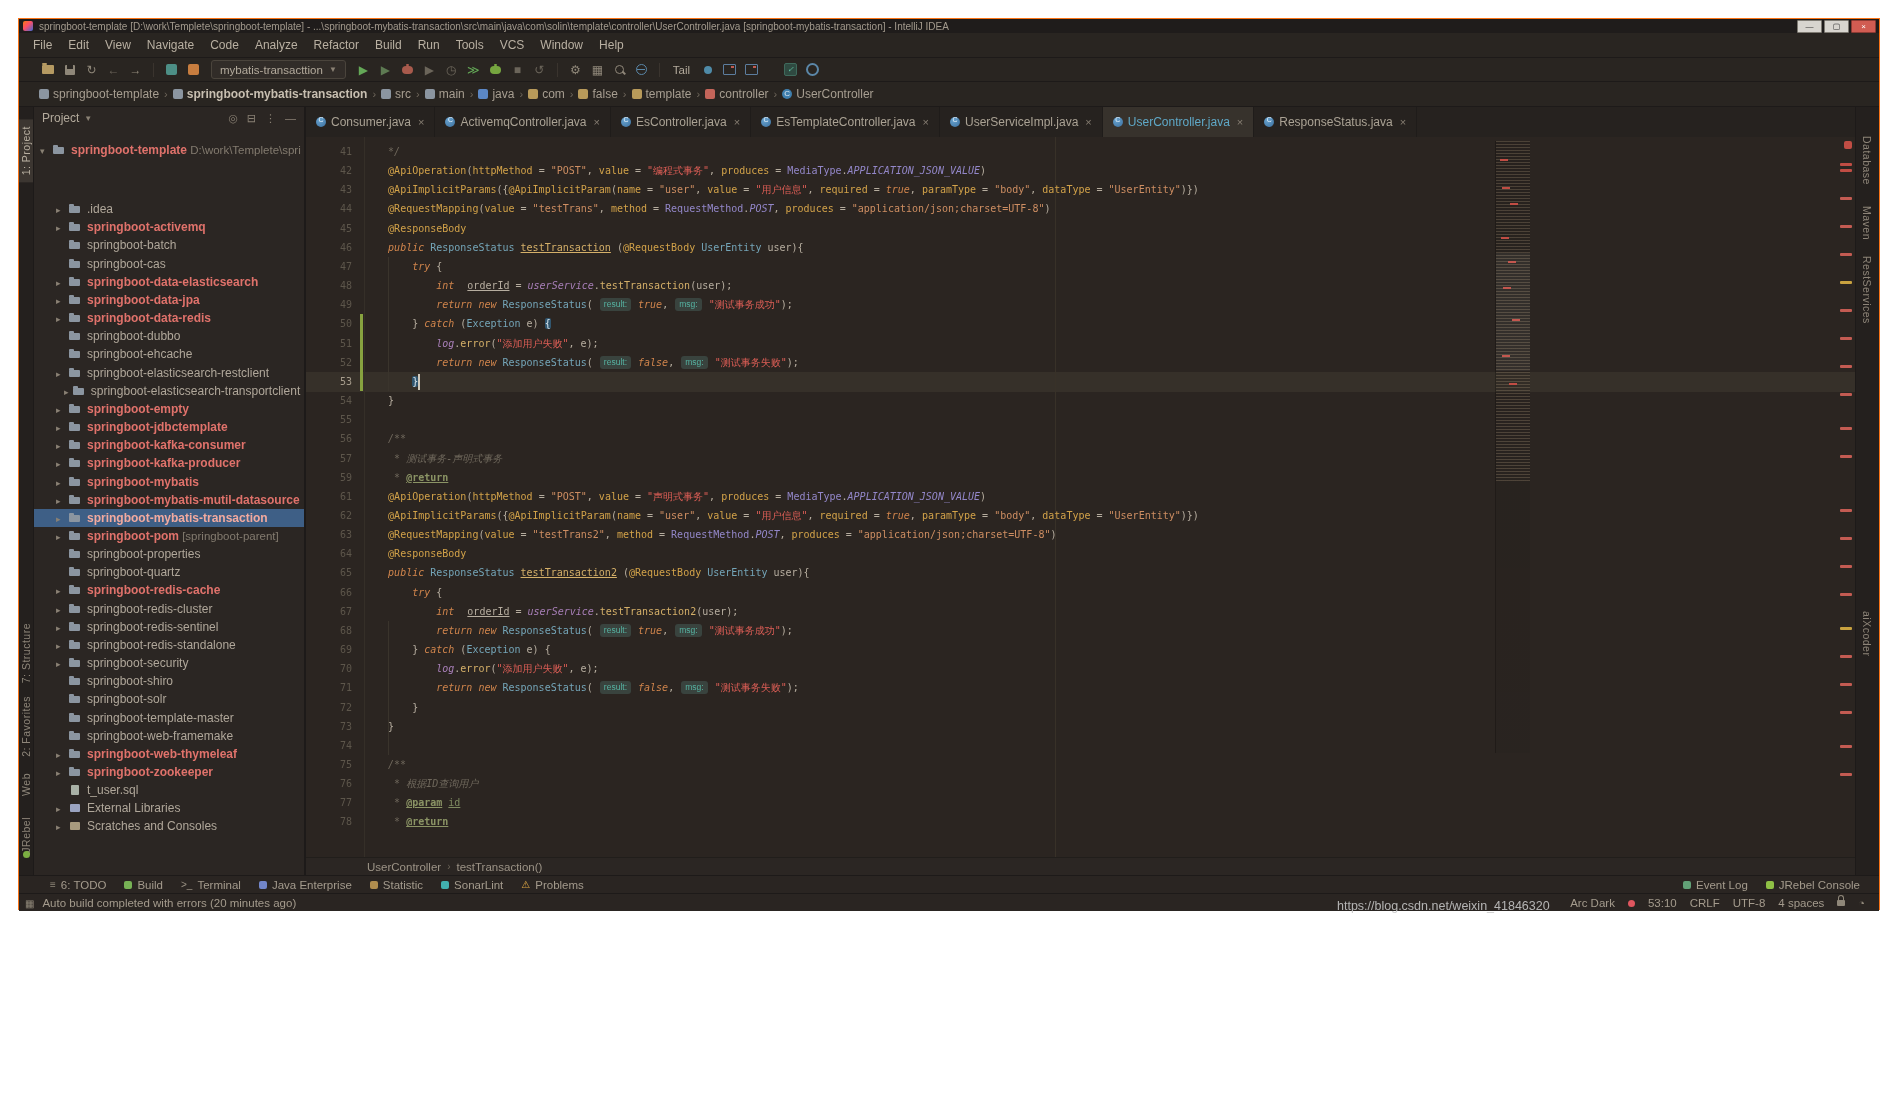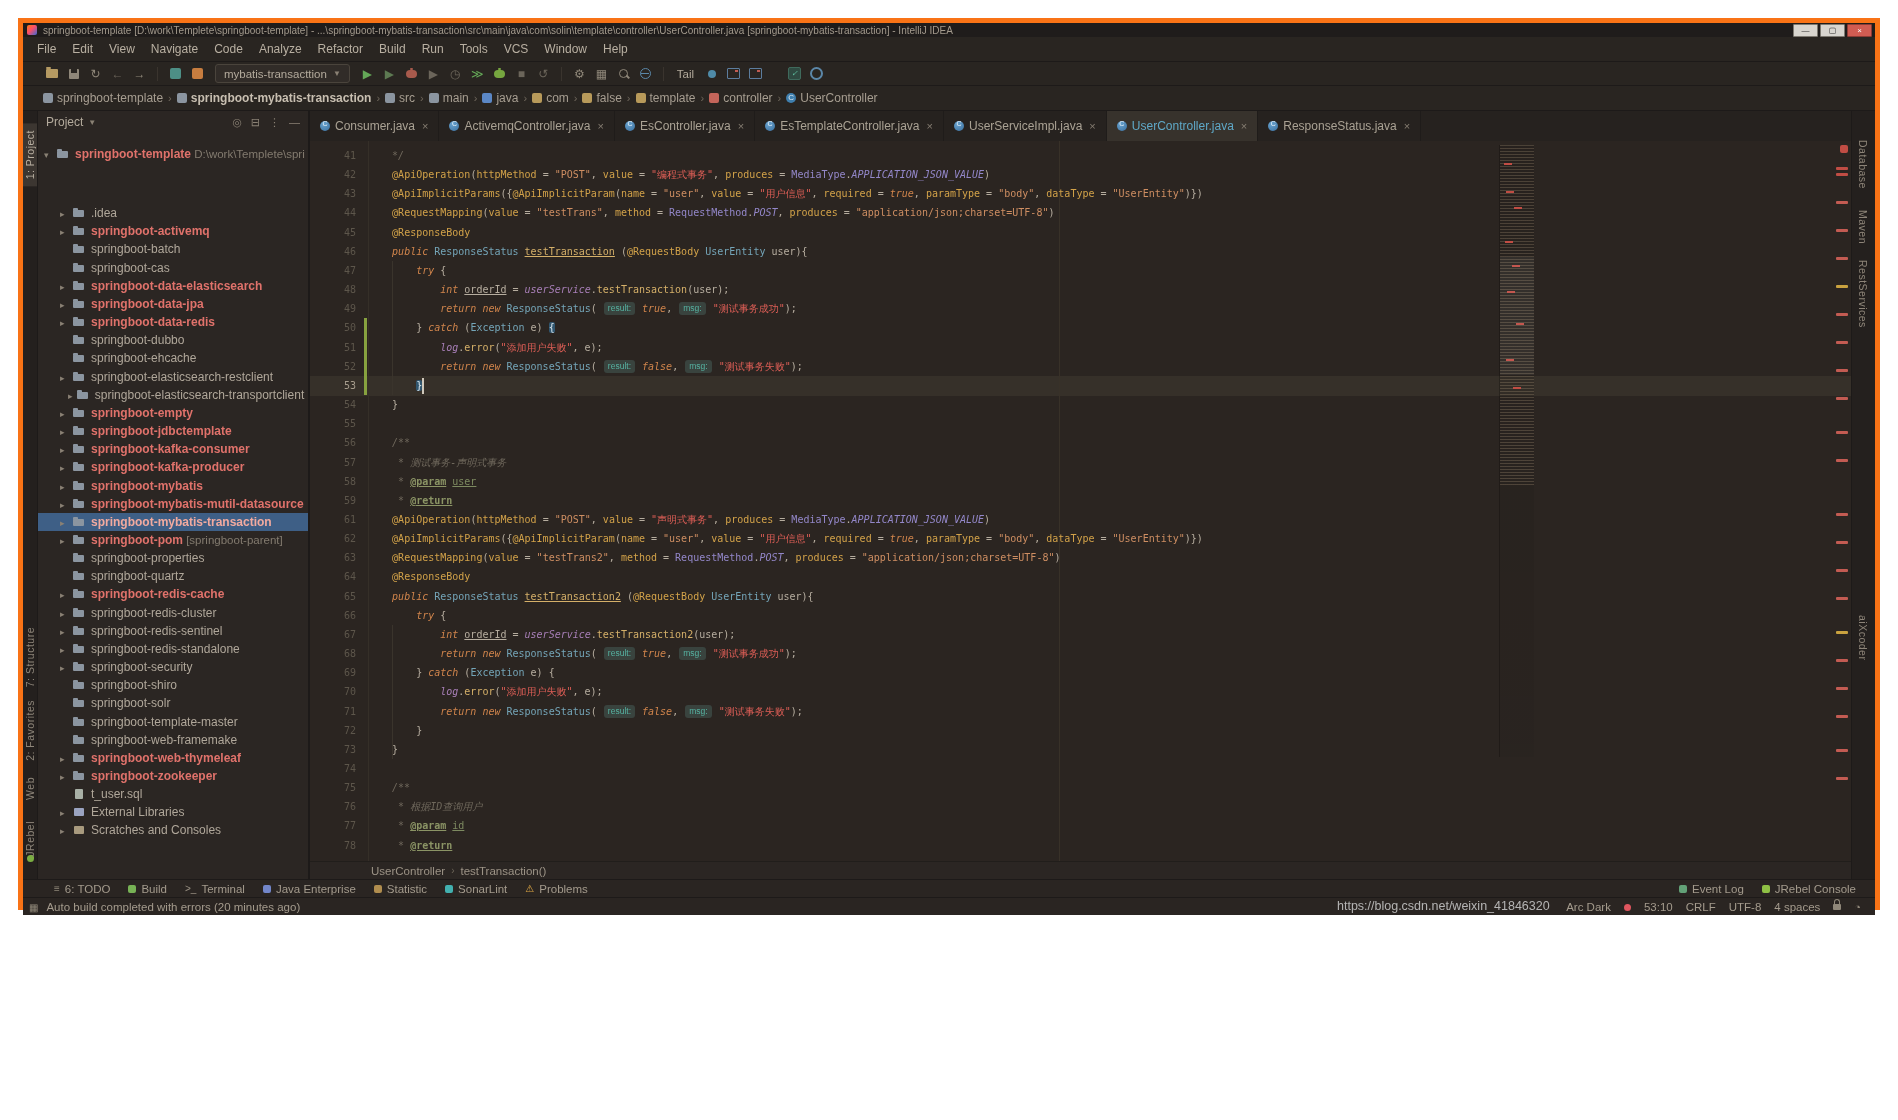--- a/index.html
+++ b/index.html
@@ -1,21 +1,21 @@
 <!DOCTYPE html>
 <html><head>
 <meta charset="utf-8">
 <style>
   html,body{margin:0;padding:0;}
   body{width:1898px;height:1120px;background:#ffffff;position:relative;
        font-family:"Liberation Sans",sans-serif;overflow:hidden;}
 
   
   #win{position:absolute;left:18px;top:18px;width:1862px;height:892px;
-       background:#2b2623;border:5px solid #f97316;box-sizing:border-box;}
+       background:#2b2623;border:1px solid #f97316;box-sizing:border-box;}
 
   
   #titlebar{position:absolute;left:0;top:0;right:0;height:14px;background:#1f1c1b;
             display:flex;align-items:center;font-size:10px;color:#a39a8d;white-space:nowrap;}
   #logo{width:10px;height:10px;border-radius:2px;margin:0 6px 0 4px;
         background:linear-gradient(135deg,#f97a12,#fc4e68 45%,#3a6ad8);}
   #title-text{overflow:hidden;text-overflow:ellipsis;}
   #win-controls{position:absolute;right:3px;top:1px;display:flex;gap:2px;}
   .wc{width:23px;height:11px;background:#d8d5cf;border:1px solid #7e7a72;border-radius:1px;
       display:flex;align-items:center;justify-content:center;font-size:8px;color:#2a2a2a;line-height:1;}
@@ -140,21 +140,21 @@
   .tk-k{color:#d1854c;font-style:italic;}
   .tk-a{color:#d2a249;}
   .tk-s{color:#ce8e62;}
   .tk-c{color:#dd5e56;}
   .tk-t{color:#74a5b8;}
   .tk-v{color:#9387c9;}
   .tk-vi{color:#9387c9;font-style:italic;}
   .tk-m{color:#d5b069;}
   .tk-md{color:#d5b069;text-decoration:underline;}
   .tk-f{color:#a87fb8;font-style:italic;}
-  .tk-u{color:#b6ad9f;text-decoration:underline;}
+  .tk-u{color:#b6ad9f;text-decoration:underline;margin-left:7px;}
   .tk-cm{color:#6f685c;font-style:italic;}
   .tk-dt{color:#8b9465;font-weight:bold;text-decoration:underline;}
   .tk-dv{color:#7d8a60;text-decoration:underline;}
   .tk-bm{background:#31566f;color:#d6e4ec;border-radius:2px;}
   .chip{background:#39433e;color:#56b3a2;border-radius:3px;font-size:8.5px;padding:0 4px;margin:0 1px;
         display:inline-block;line-height:13px;height:13px;vertical-align:1px;
         font-family:"Liberation Sans",sans-serif;}
 
   #minimap{position:absolute;left:1189px;top:4px;width:34px;height:612px;z-index:3;
     border-left:1px solid rgba(0,0,0,.25);
@@ -475,21 +475,20 @@
               <div class="cl"><span class="ln">48</span><span class="lt"><span class="tk-p">            </span><span class="tk-k">int</span><span class="tk-p"> </span><span class="tk-u">orderId</span><span class="tk-p"> = </span><span class="tk-f">userService</span><span class="tk-p">.</span><span class="tk-m">testTransaction</span><span class="tk-p">(user);</span></span></div>
               <div class="cl"><span class="ln">49</span><span class="lt"><span class="tk-p">            </span><span class="tk-k">return</span><span class="tk-p"> </span><span class="tk-k">new</span><span class="tk-p"> </span><span class="tk-t">ResponseStatus</span><span class="tk-p">( </span><span class="chip">result:</span><span class="tk-p"> </span><span class="tk-k">true</span><span class="tk-p">, </span><span class="chip">msg:</span><span class="tk-p"> </span><span class="tk-c">"测试事务成功"</span><span class="tk-p">);</span></span></div>
               <div class="cl"><span class="ln">50</span><span class="lt"><span class="tk-p">        } </span><span class="tk-k">catch</span><span class="tk-p"> (</span><span class="tk-t">Exception</span><span class="tk-p"> e) </span><span class="tk-bm">{</span></span></div>
               <div class="cl"><span class="ln">51</span><span class="lt"><span class="tk-p">            </span><span class="tk-f">log</span><span class="tk-p">.</span><span class="tk-m">error</span><span class="tk-p">(</span><span class="tk-c">"添加用户失败"</span><span class="tk-p">, e);</span></span></div>
               <div class="cl"><span class="ln">52</span><span class="lt"><span class="tk-p">            </span><span class="tk-k">return</span><span class="tk-p"> </span><span class="tk-k">new</span><span class="tk-p"> </span><span class="tk-t">ResponseStatus</span><span class="tk-p">( </span><span class="chip">result:</span><span class="tk-p"> </span><span class="tk-k">false</span><span class="tk-p">, </span><span class="chip">msg:</span><span class="tk-p"> </span><span class="tk-c">"测试事务失败"</span><span class="tk-p">);</span></span></div>
               <div class="cl"><span class="ln cur">53</span><span class="lt"><span class="tk-p">        </span><span class="tk-bm">}</span></span></div>
               <div class="cl"><span class="ln">54</span><span class="lt"><span class="tk-p">    }</span></span></div>
               <div class="cl"><span class="ln">55</span><span class="lt"></span></div>
               <div class="cl"><span class="ln">56</span><span class="lt"><span class="tk-cm">    /**</span></span></div>
               <div class="cl"><span class="ln">57</span><span class="lt"><span class="tk-cm">     * 测试事务-声明式事务</span></span></div>
-              <div class="cl"><span class="ln">58</span><span class="lt"><span class="tk-cm">     * </span><span class="tk-dt">@param</span><span class="tk-cm"> </span><span class="tk-dv">user</span></span></div>
               <div class="cl"><span class="ln">59</span><span class="lt"><span class="tk-cm">     * </span><span class="tk-dt">@return</span></span></div>
               <div class="cl"><span class="ln">61</span><span class="lt"><span class="tk-p">    </span><span class="tk-a">@ApiOperation</span><span class="tk-p">(</span><span class="tk-a">httpMethod</span><span class="tk-p"> = </span><span class="tk-s">"POST"</span><span class="tk-p">, </span><span class="tk-a">value</span><span class="tk-p"> = </span><span class="tk-c">"声明式事务"</span><span class="tk-p">, </span><span class="tk-a">produces</span><span class="tk-p"> = </span><span class="tk-v">MediaType</span><span class="tk-p">.</span><span class="tk-vi">APPLICATION_JSON_VALUE</span><span class="tk-p">)</span></span></div>
               <div class="cl"><span class="ln">62</span><span class="lt"><span class="tk-p">    </span><span class="tk-a">@ApiImplicitParams</span><span class="tk-p">({</span><span class="tk-a">@ApiImplicitParam</span><span class="tk-p">(</span><span class="tk-a">name</span><span class="tk-p"> = </span><span class="tk-s">"user"</span><span class="tk-p">, </span><span class="tk-a">value</span><span class="tk-p"> = </span><span class="tk-c">"用户信息"</span><span class="tk-p">, </span><span class="tk-a">required</span><span class="tk-p"> = </span><span class="tk-k">true</span><span class="tk-p">, </span><span class="tk-a">paramType</span><span class="tk-p"> = </span><span class="tk-s">"body"</span><span class="tk-p">, </span><span class="tk-a">dataType</span><span class="tk-p"> = </span><span class="tk-s">"UserEntity"</span><span class="tk-p">)})</span></span></div>
               <div class="cl"><span class="ln">63</span><span class="lt"><span class="tk-p">    </span><span class="tk-a">@RequestMapping</span><span class="tk-p">(</span><span class="tk-a">value</span><span class="tk-p"> = </span><span class="tk-s">"testTrans2"</span><span class="tk-p">, </span><span class="tk-a">method</span><span class="tk-p"> = </span><span class="tk-v">RequestMethod</span><span class="tk-p">.</span><span class="tk-vi">POST</span><span class="tk-p">, </span><span class="tk-a">produces</span><span class="tk-p"> = </span><span class="tk-s">"application/json;charset=UTF-8"</span><span class="tk-p">)</span></span></div>
               <div class="cl"><span class="ln">64</span><span class="lt"><span class="tk-p">    </span><span class="tk-a">@ResponseBody</span></span></div>
               <div class="cl"><span class="ln">65</span><span class="lt"><span class="tk-p">    </span><span class="tk-k">public</span><span class="tk-p"> </span><span class="tk-t">ResponseStatus</span><span class="tk-p"> </span><span class="tk-md">testTransaction2</span><span class="tk-p"> (</span><span class="tk-a">@RequestBody</span><span class="tk-p"> </span><span class="tk-t">UserEntity</span><span class="tk-p"> user){</span></span></div>
               <div class="cl"><span class="ln">66</span><span class="lt"><span class="tk-p">        </span><span class="tk-k">try</span><span class="tk-p"> {</span></span></div>
               <div class="cl"><span class="ln">67</span><span class="lt"><span class="tk-p">            </span><span class="tk-k">int</span><span class="tk-p"> </span><span class="tk-u">orderId</span><span class="tk-p"> = </span><span class="tk-f">userService</span><span class="tk-p">.</span><span class="tk-m">testTransaction2</span><span class="tk-p">(user);</span></span></div>
               <div class="cl"><span class="ln">68</span><span class="lt"><span class="tk-p">            </span><span class="tk-k">return</span><span class="tk-p"> </span><span class="tk-k">new</span><span class="tk-p"> </span><span class="tk-t">ResponseStatus</span><span class="tk-p">( </span><span class="chip">result:</span><span class="tk-p"> </span><span class="tk-k">true</span><span class="tk-p">, </span><span class="chip">msg:</span><span class="tk-p"> </span><span class="tk-c">"测试事务成功"</span><span class="tk-p">);</span></span></div>
               <div class="cl"><span class="ln">69</span><span class="lt"><span class="tk-p">        } </span><span class="tk-k">catch</span><span class="tk-p"> (</span><span class="tk-t">Exception</span><span class="tk-p"> e) {</span></span></div>

